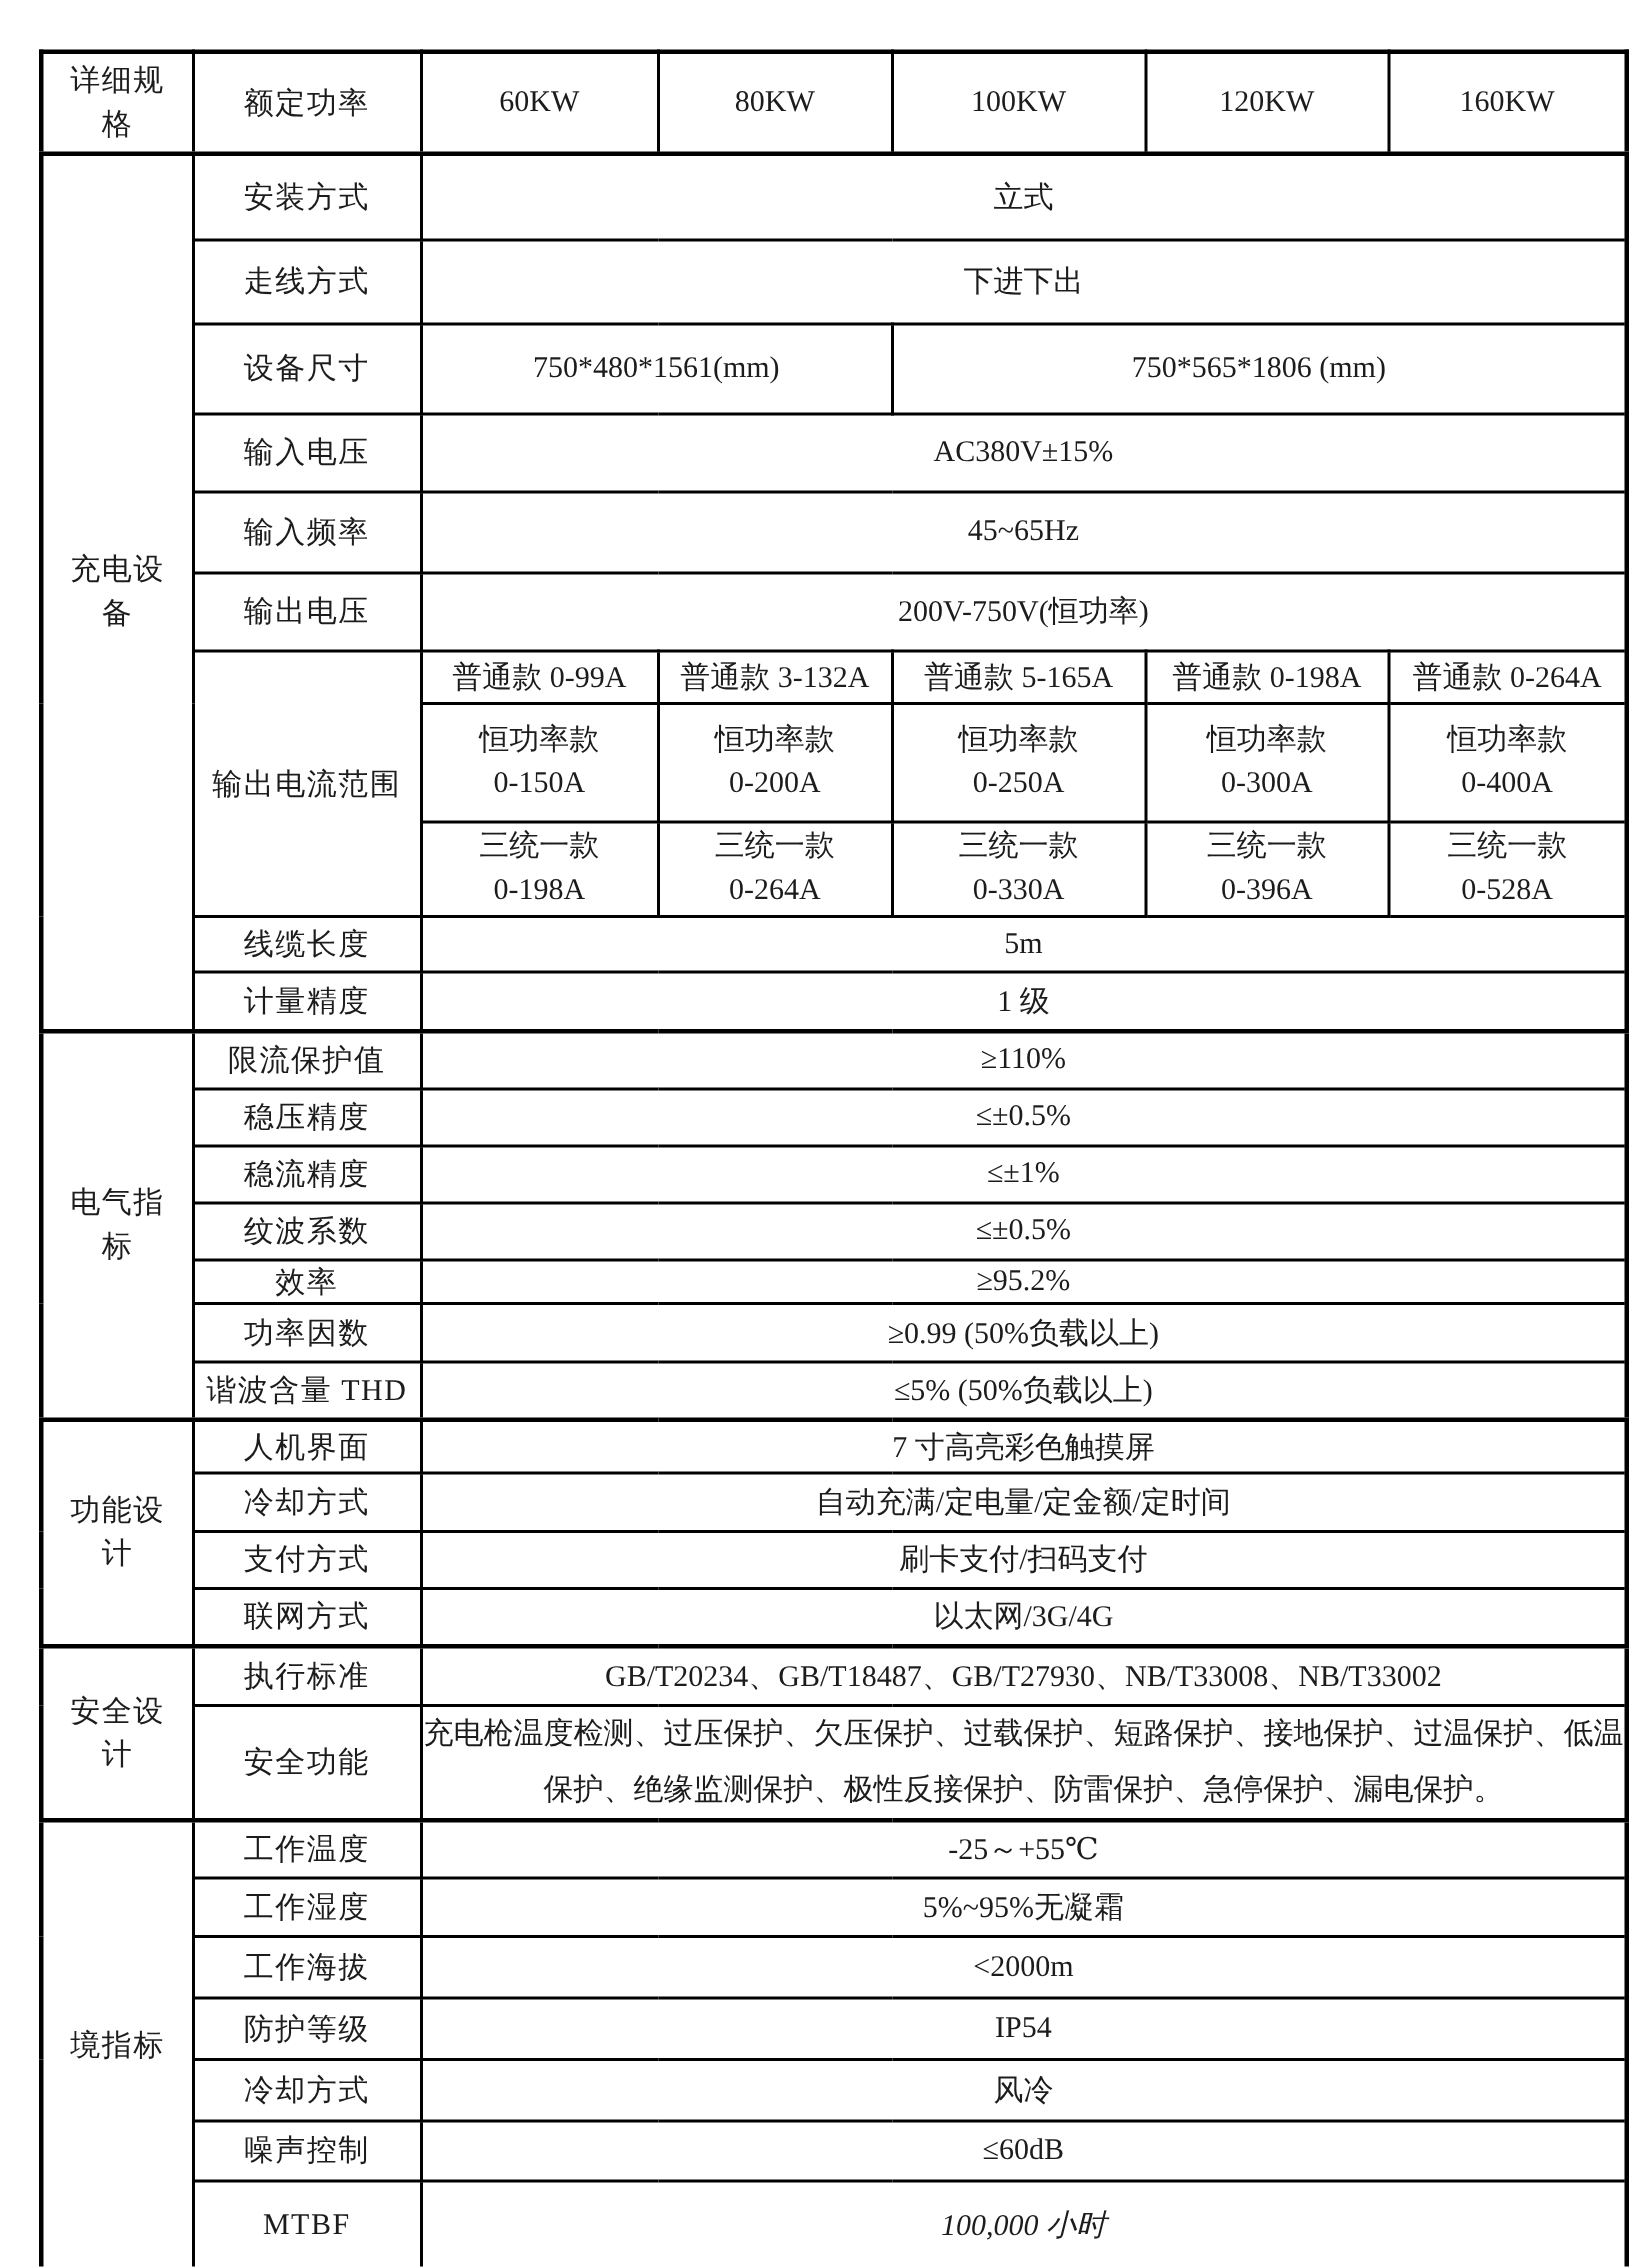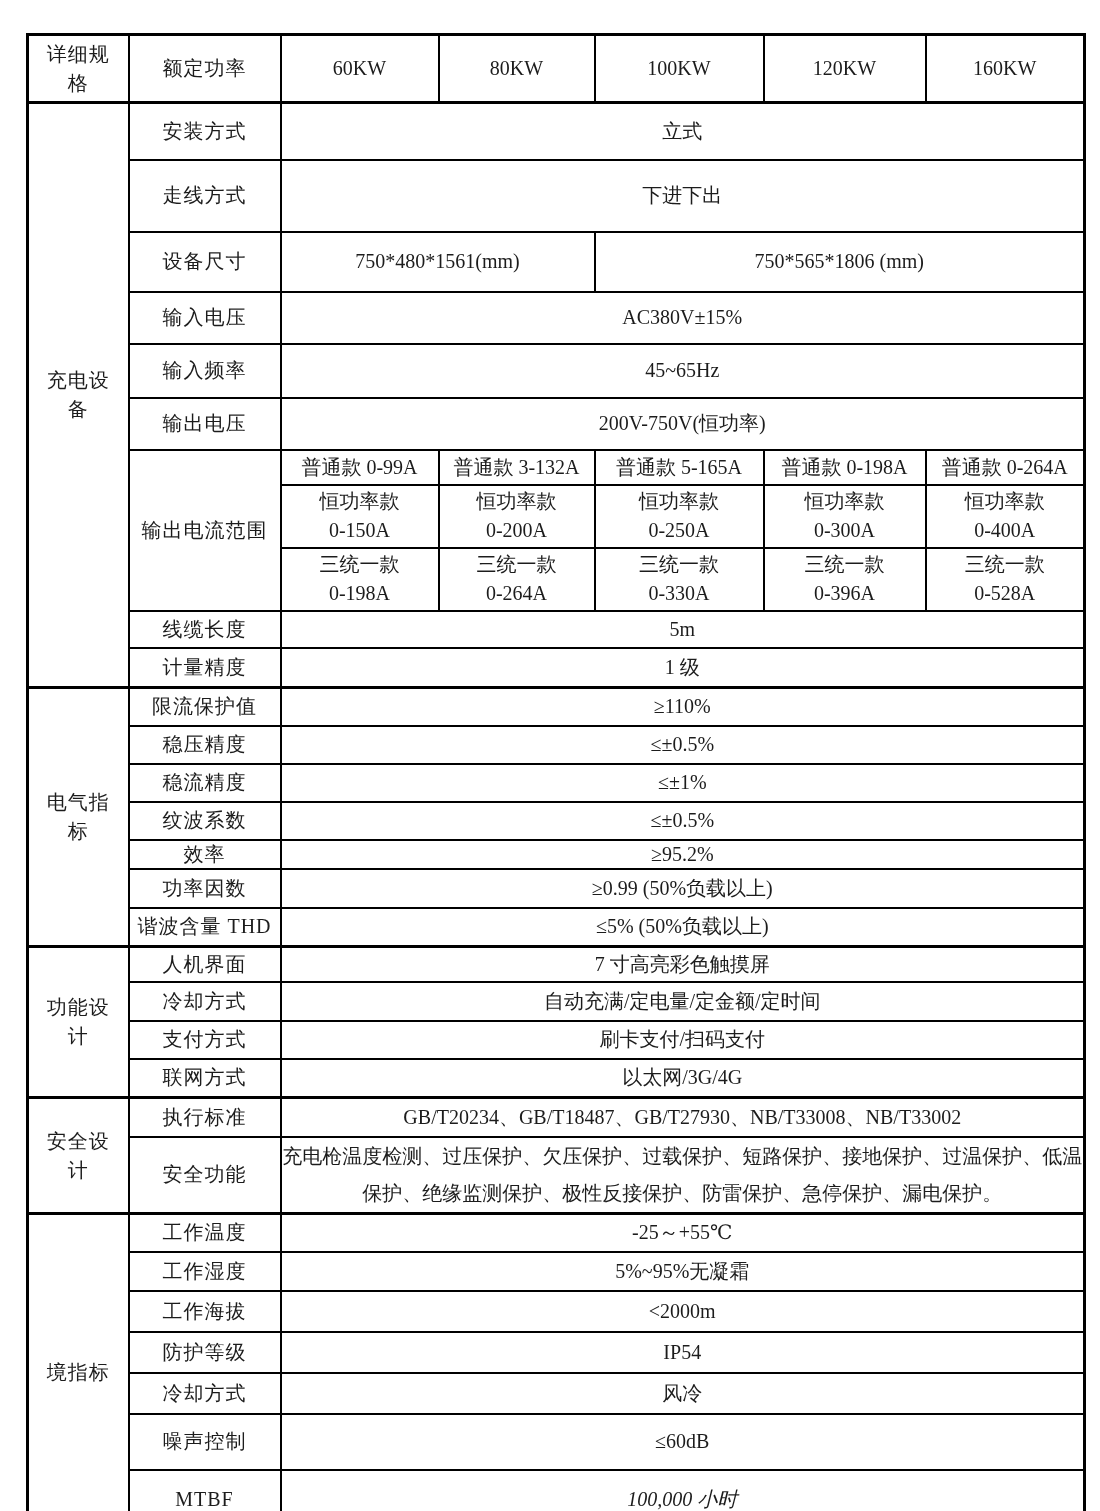--- a/index.html
+++ b/index.html
@@ -63,21 +63,21 @@
     <td>120KW</td>
     <td>160KW</td>
   </tr>
 
   <tr style="height:57px" class="sect">
     <td rowspan="11" class="pre sec-title">充电设
 备</td>
     <td class="label">安装方式</td>
     <td colspan="5">立式</td>
   </tr>
-  <tr style="height:72px">
+  <tr style="height:56px">
     <td class="label">走线方式</td>
     <td colspan="5">下进下出</td>
   </tr>
   <tr style="height:60px">
     <td class="label">设备尺寸</td>
     <td colspan="2">750*480*1561(mm)</td>
     <td colspan="3">750*565*1806 (mm)</td>
   </tr>
   <tr style="height:52px">
     <td class="label">输入电压</td>
@@ -92,21 +92,21 @@
     <td colspan="5">200V-750V(恒功率)</td>
   </tr>
   <tr style="height:35px">
     <td rowspan="3" class="label">输出电流范围</td>
     <td>普通款 0-99A</td>
     <td>普通款 3-132A</td>
     <td>普通款 5-165A</td>
     <td>普通款 0-198A</td>
     <td>普通款 0-264A</td>
   </tr>
-  <tr style="height:63px">
+  <tr style="height:79px">
     <td class="pre">恒功率款
 0-150A</td>
     <td class="pre">恒功率款
 0-200A</td>
     <td class="pre">恒功率款
 0-250A</td>
     <td class="pre">恒功率款
 0-300A</td>
     <td class="pre">恒功率款
 0-400A</td>
@@ -207,21 +207,21 @@
     <td colspan="5">&lt;2000m</td>
   </tr>
   <tr style="height:41px">
     <td class="label">防护等级</td>
     <td colspan="5">IP54</td>
   </tr>
   <tr style="height:41px">
     <td class="label">冷却方式</td>
     <td colspan="5">风冷</td>
   </tr>
-  <tr style="height:56px">
+  <tr style="height:40px">
     <td class="label">噪声控制</td>
     <td colspan="5">≤60dB</td>
   </tr>
   <tr style="height:61px">
     <td class="label">MTBF</td>
     <td colspan="5" class="val-top">100,000 小时</td>
   </tr>
 </tbody>
   </table>
 

